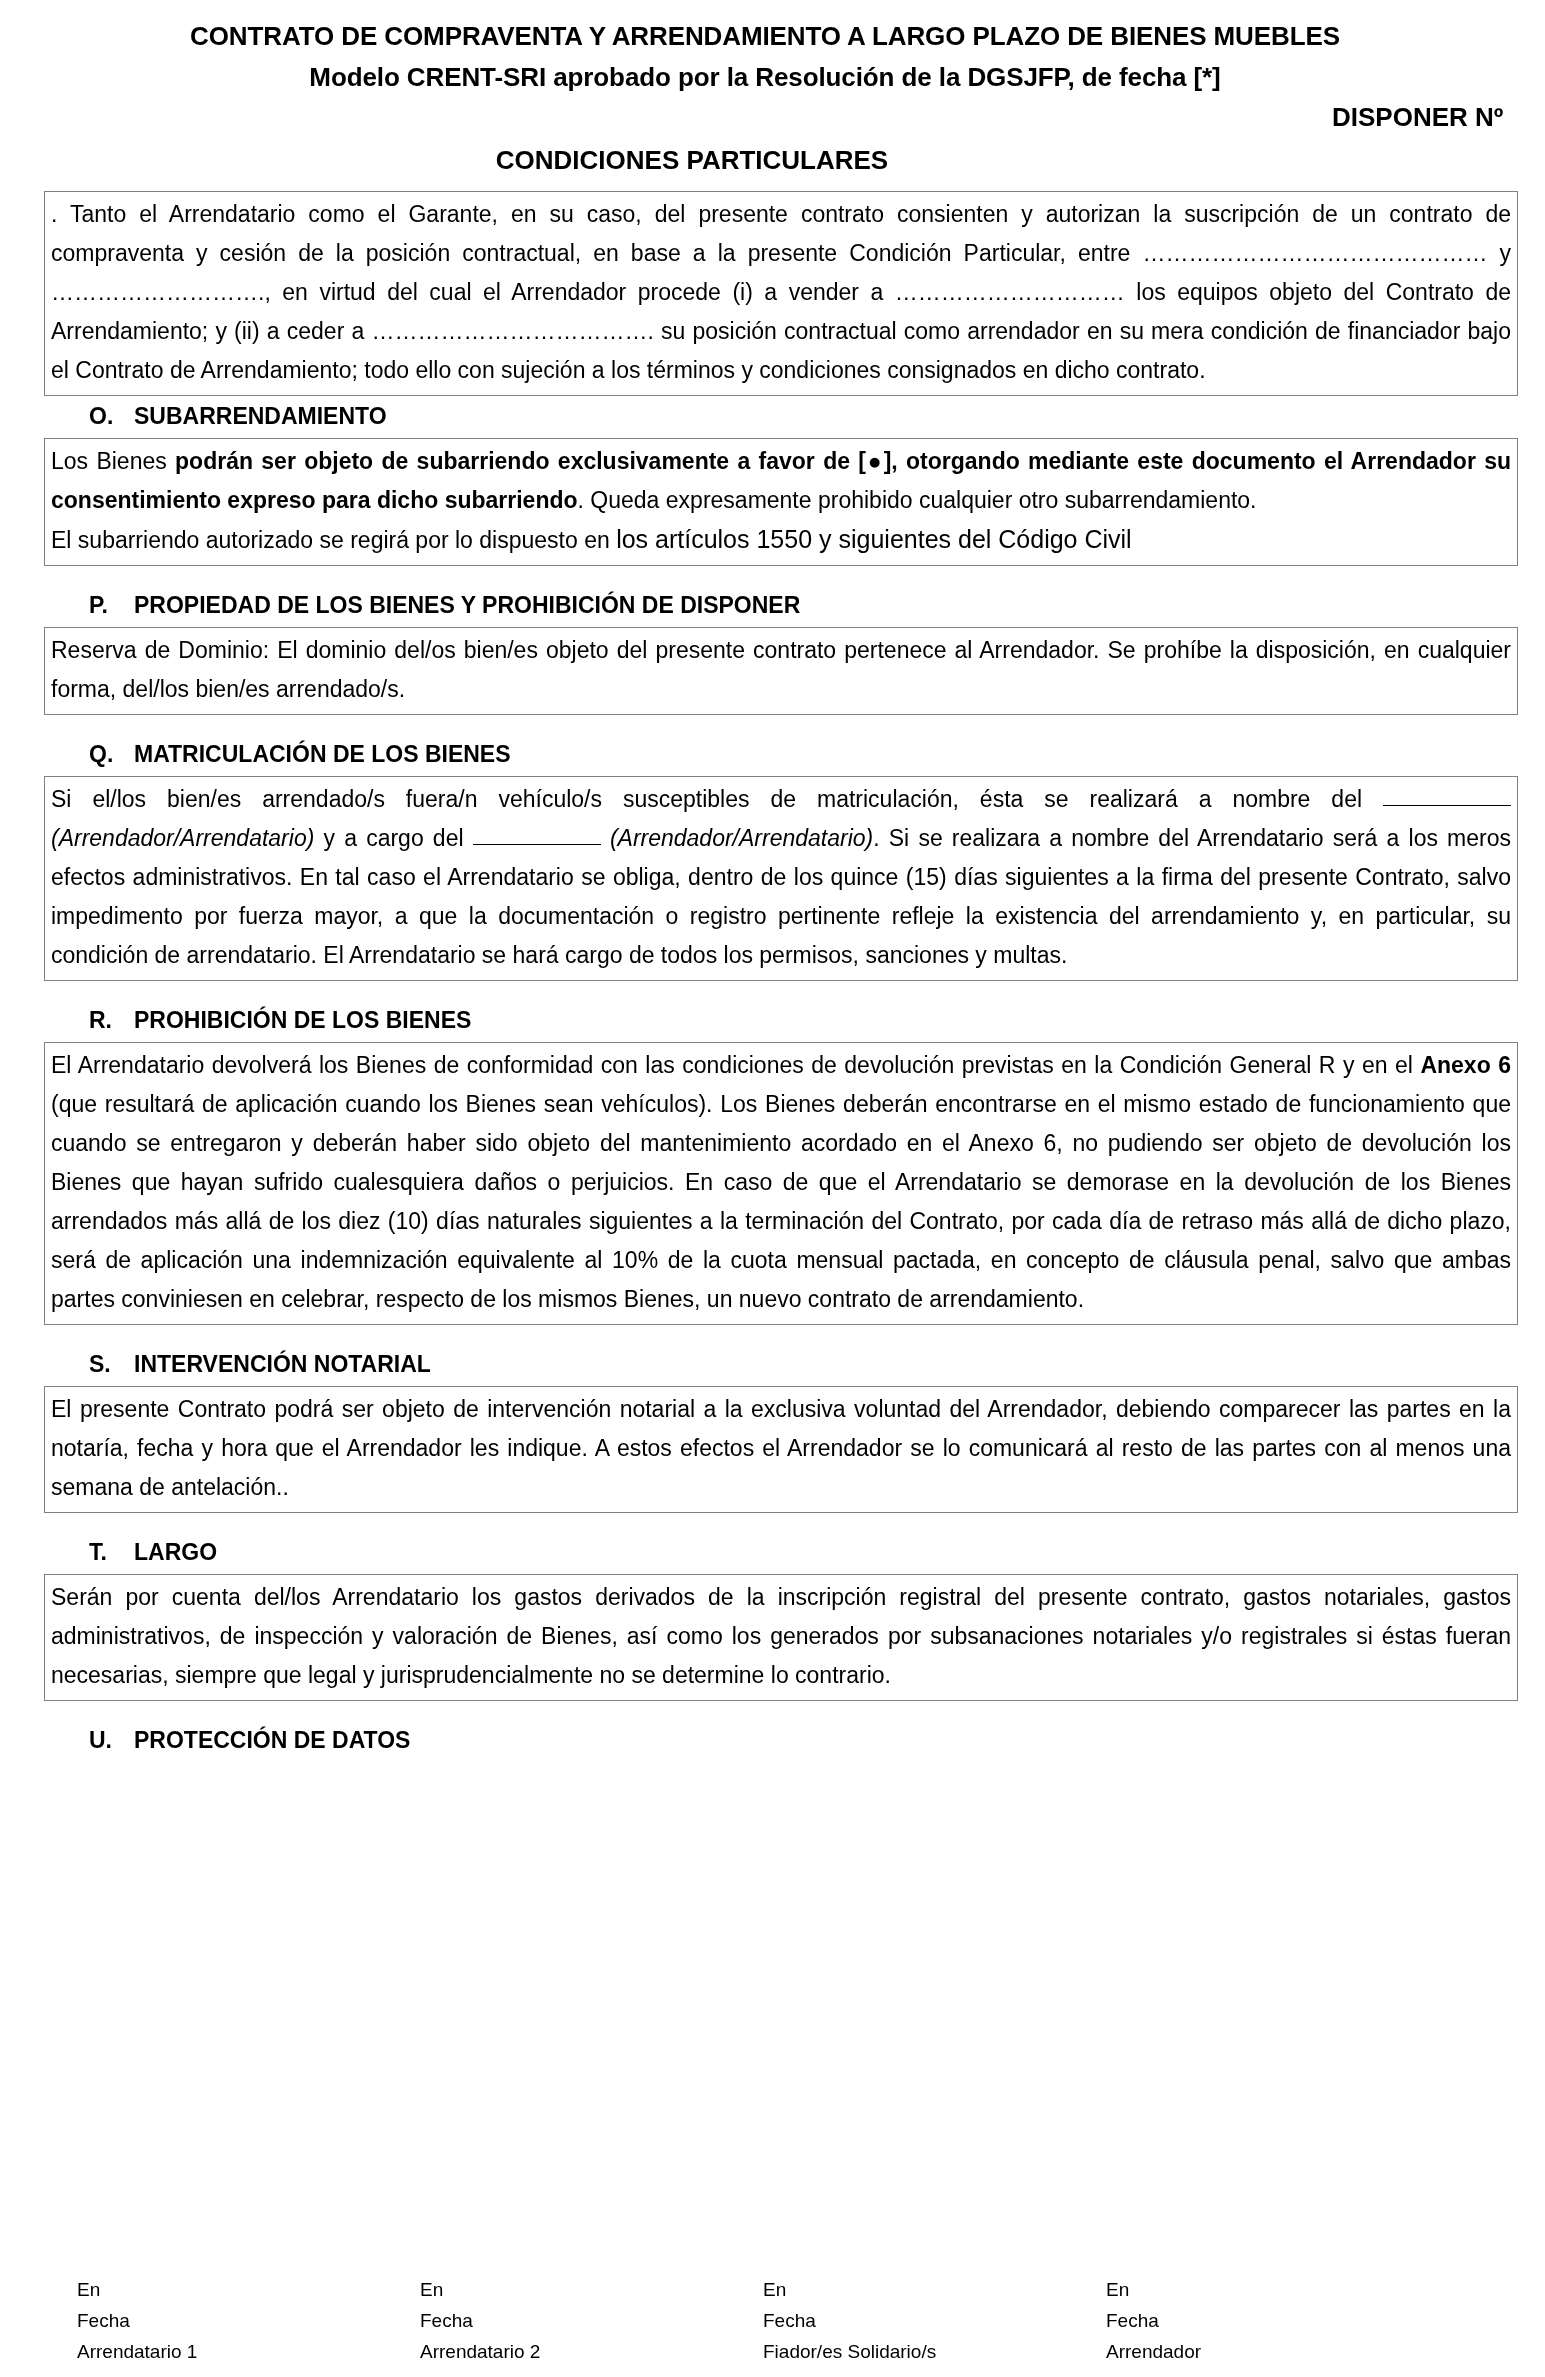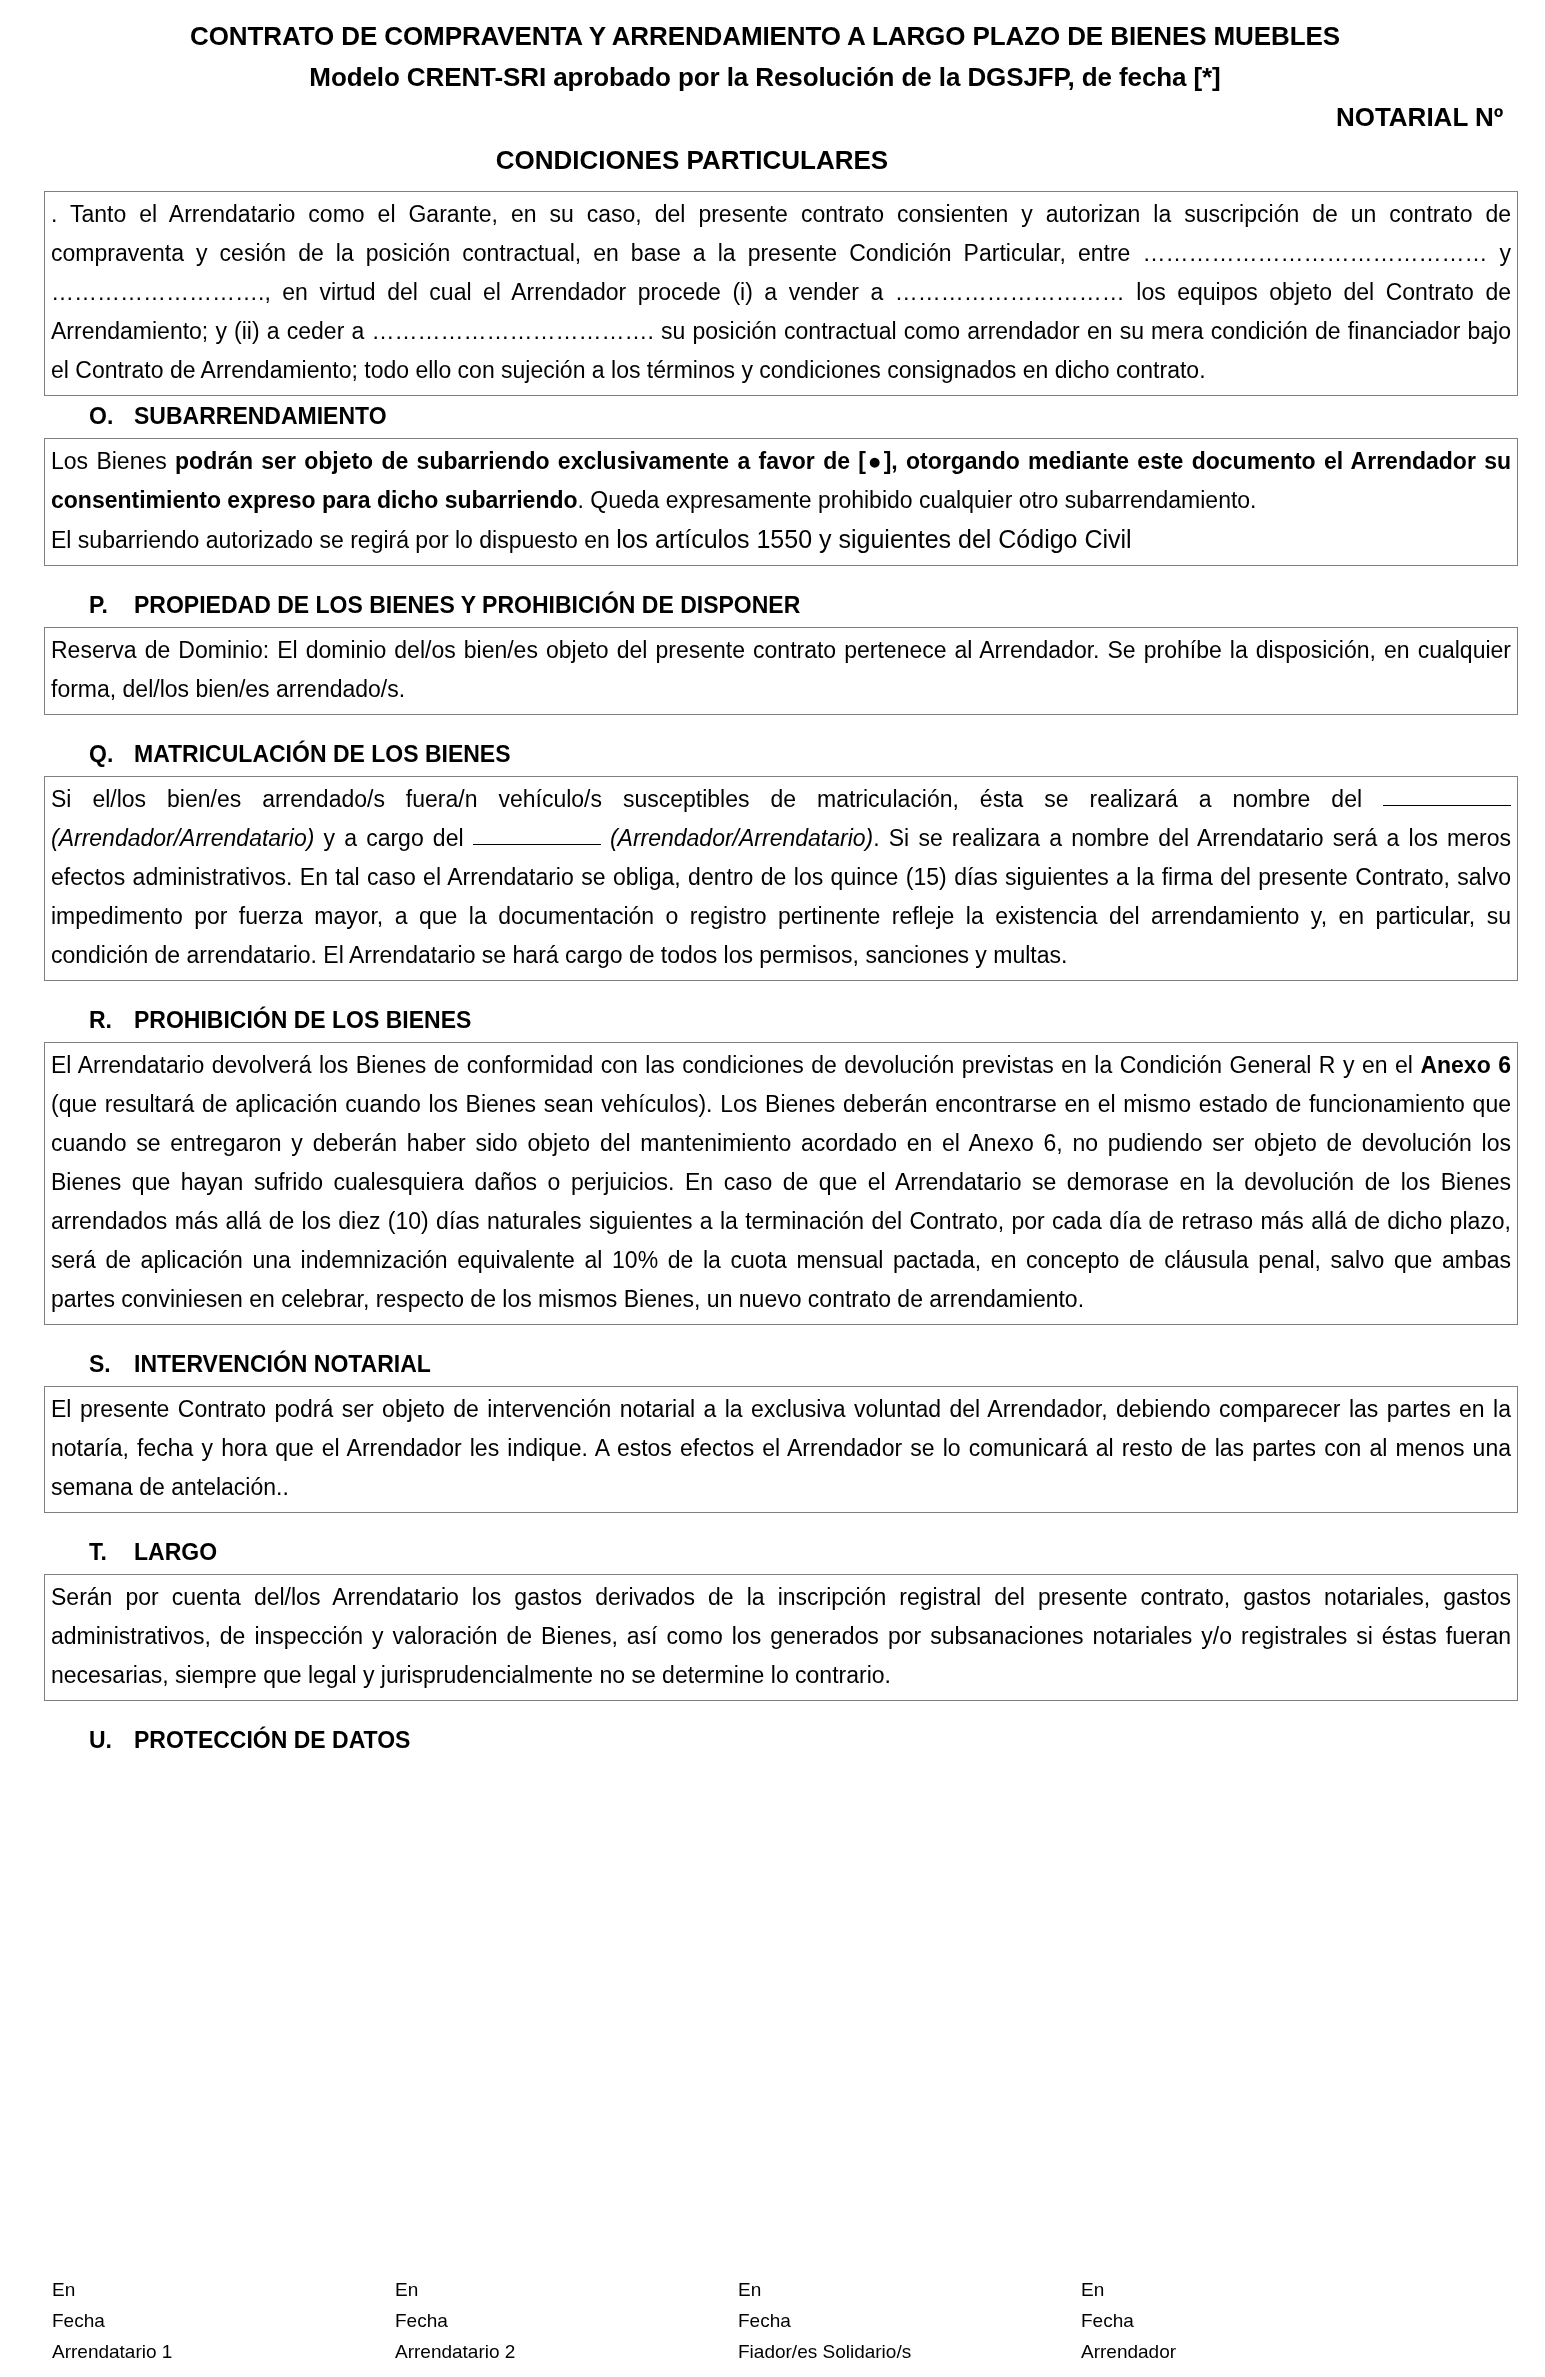--- a/index.html
+++ b/index.html
@@ -119,42 +119,43 @@
     flex: 1 1 auto;
   }
 
   .gap-xs { height: 6.9px; }
   .gap-sm { height: 13.7px; }
   .gap-md { height: 26px; }
 
   
   .signature-row {
     position: absolute;
-    left: 52px;
+    left: 35px;
     top: 2274px;
     width: 1456px;
     display: flex;
+    justify-content: center;
   }
   .sig-col {
     width: 343px;
     flex: 0 0 343px;
     font-size: 19px;
     line-height: 31px;
   }
   .sig-col div { white-space: nowrap; }
 </style>
 </head>
 <body>
 
 <div class="page">
 
   <div class="title-block">
     <div class="doc-title-1">CONTRATO DE COMPRAVENTA Y ARRENDAMIENTO A LARGO PLAZO DE BIENES MUEBLES</div>
     <div class="doc-title-2">Modelo CRENT-SRI aprobado por la Resolución de la DGSJFP, de fecha [*]</div>
-    <div class="contract-no">NOTARIAL Nº</div>
+    <div class="contract-no">DISPONER Nº</div>
     <div class="doc-title-3">CONDICIONES PARTICULARES</div>
   </div>
 
   <div class="gap-sm"></div>
 
   <div class="content">
 
     <div class="box">
       <p class="justified">. Tanto el Arrendatario como el Garante, en su caso, del presente contrato consienten y autorizan la suscripción de un contrato de compraventa y cesión de la posición contractual, en base a la presente Condición Particular, entre ……………………………………… y ………………………., en virtud del cual el Arrendador procede (i) a vender a ………………………… los equipos objeto del Contrato de Arrendamiento; y (ii) a ceder a ………………………………. su posición contractual como arrendador en su mera condición de financiador bajo el Contrato de Arrendamiento; todo ello con sujeción a los términos y condiciones consignados en dicho contrato.</p>
     </div>

